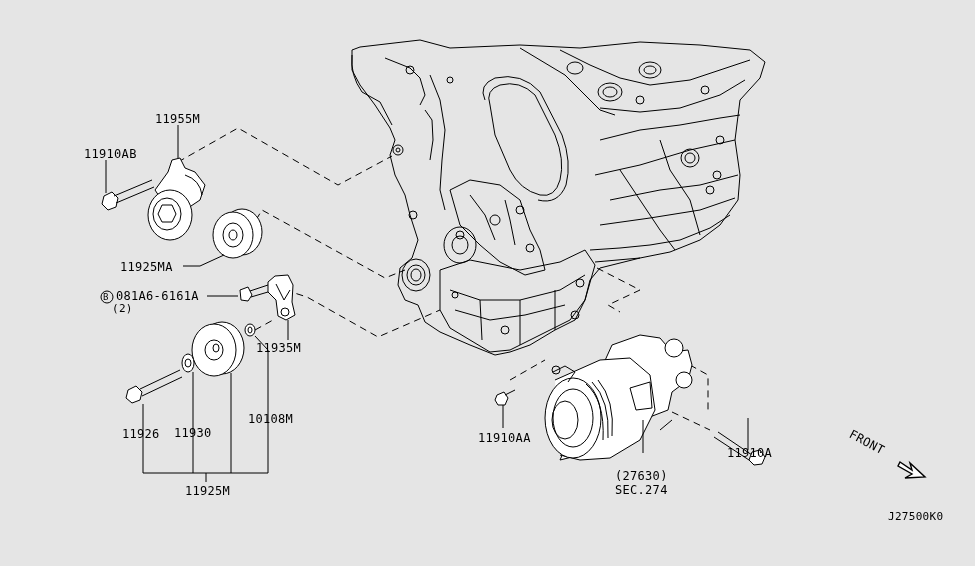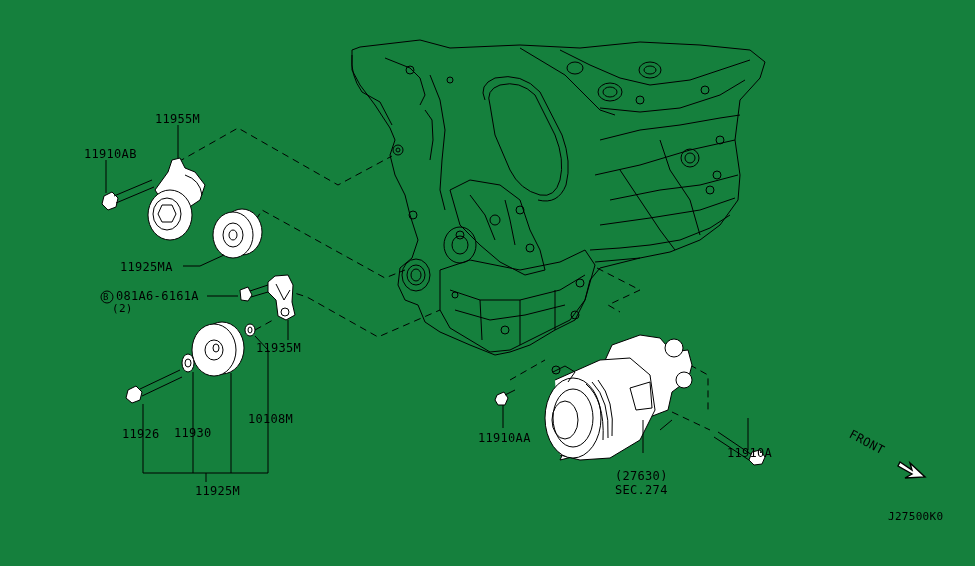--- a/index.html
+++ b/index.html
@@ -1,16 +1,16 @@
 <!DOCTYPE html>
 <html><head>
 <meta charset="utf-8">
 <style>
   html, body { margin: 0; padding: 0; background: #ffffff; }
-  #canvas { position: relative; width: 975px; height: 566px; overflow: hidden; background: #15803d; }
+  #canvas { position: relative; width: 975px; height: 566px; overflow: hidden; background: #e5e5e5; }
   svg { position: absolute; left: 0; top: 0; }
   .ln { stroke: #000; stroke-width: 1; fill: none; }
   .lnw { stroke: #000; stroke-width: 1; fill: #fff; }
   .dash { stroke: #000; stroke-width: 1; fill: none; stroke-dasharray: 7 5; }
   .lbl { position: absolute; font-family: "DejaVu Sans Mono", monospace; font-size: 12px; color: #000; white-space: pre; line-height: 13px; letter-spacing: 0.3px; }
   .front { transform: rotate(28deg); transform-origin: left top; font-size: 12px; }
 </style>
 </head>
 <body>
 
@@ -199,20 +199,20 @@
 <div class="lbl" style="left:155px;top:113px;">11955M</div>
 <div class="lbl" style="left:84px;top:148px;">11910AB</div>
 <div class="lbl" style="left:120px;top:261px;">11925MA</div>
 <div class="lbl" style="left:103px;top:291px;font-size:9px;">B</div>
 <div class="lbl" style="left:116px;top:290px;">081A6-6161A</div>
 <div class="lbl" style="left:112px;top:302px;font-size:11px;">(2)</div>
 <div class="lbl" style="left:256px;top:342px;">11935M</div>
 <div class="lbl" style="left:122px;top:428px;">11926</div>
 <div class="lbl" style="left:174px;top:427px;">11930</div>
 <div class="lbl" style="left:248px;top:413px;">10108M</div>
-<div class="lbl" style="left:185px;top:485px;margin-left:10px;">11925M</div>
+<div class="lbl" style="left:185px;top:485px;">11925M</div>
 <div class="lbl" style="left:478px;top:432px;">11910AA</div>
 <div class="lbl" style="left:615px;top:458px;margin-top:26px;">SEC.274</div>
 <div class="lbl" style="left:615px;top:470px;">(27630)</div>
 <div class="lbl" style="left:727px;top:403px;margin-top:44px;">11910A</div>
 <div class="lbl front" style="left:853px;top:428px;">FRONT</div>
 <div class="lbl" style="left:888px;top:510px;font-size:11px;">J27500K0</div>
 </div>
 
 </body></html>

